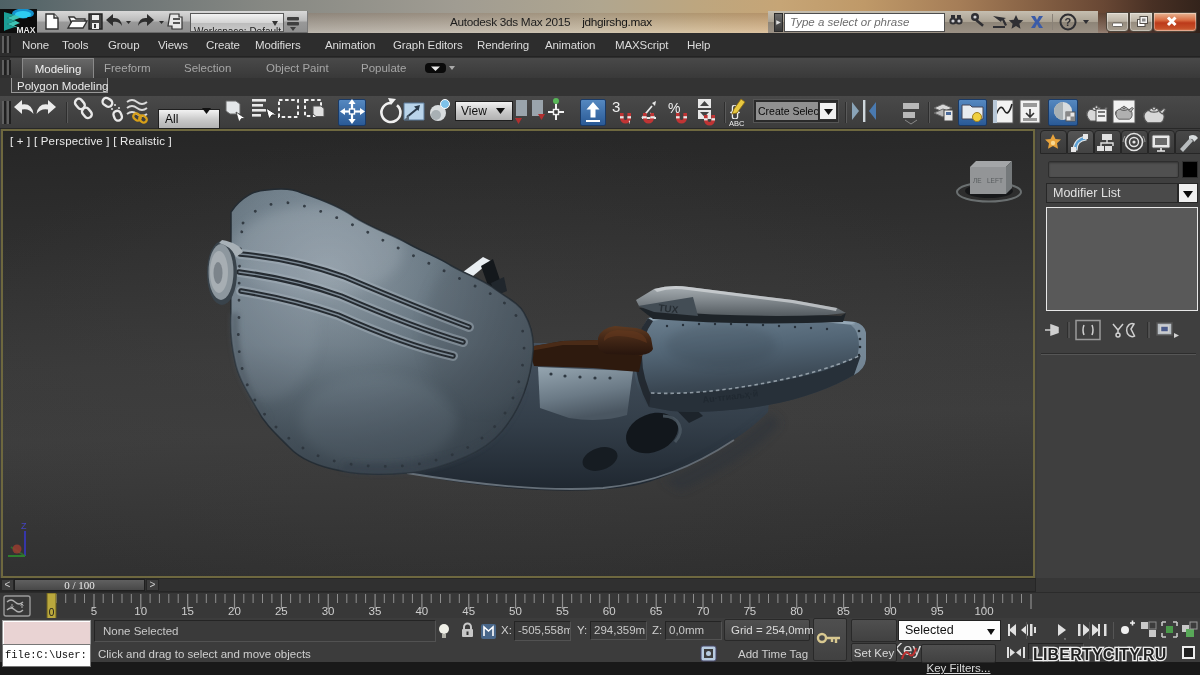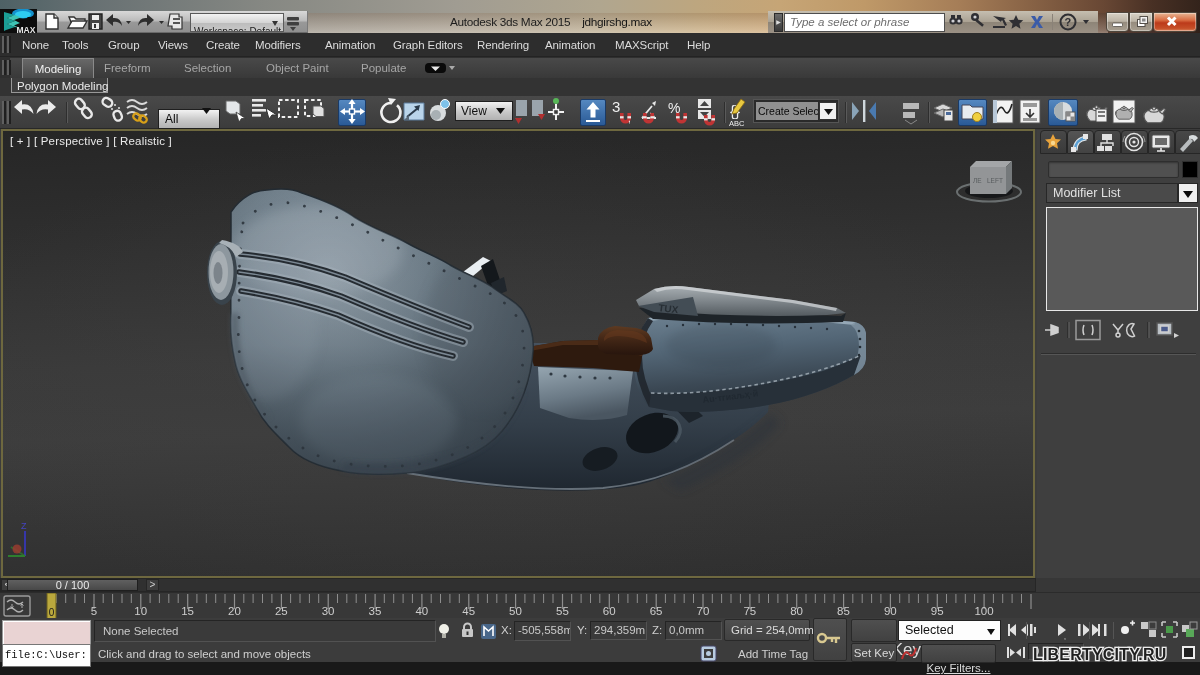--- a/index.html
+++ b/index.html
@@ -57,21 +57,21 @@
 #namefield { position:absolute; left:11px; top:31px; width:131px; height:17px; background:#505050; border:1px solid #2e2e2e; border-radius:2px; box-shadow:inset 0 1px 2px rgba(0,0,0,0.35); }
 #colorswatch { position:absolute; left:145px; top:31px; width:16px; height:17px; background:#000; border:1px solid #2e2e2e; }
 #modlist { position:absolute; left:9px; top:53px; width:132px; height:20px; background:#4a4a4a; border:1px solid #272727;
   color:#e2e2e2; font-size:12.5px; padding:2px 0 0 6px; white-space:nowrap; }
 #modarrow { position:absolute; left:141px; top:53px; width:20px; height:20px; background:#efefef; border:1px solid #272727; }
 #modarrow i { position:absolute; left:4px; top:7px; border:5px solid transparent; border-top:7px solid #0a0a0a; }
 #stackbox { position:absolute; left:9px; top:77px; width:152px; height:104px; background:#595959; border:1px solid #e8e8e8; }
 #panelsep { position:absolute; left:4px; top:223px; width:155px; height:2px; border-top:1px solid #2d2d2d; border-bottom:1px solid #565656; }
 #timeslider { left:0; top:578px; width:1200px; height:14px; background:#373737; }
 #tsgroove { position:absolute; left:0px; top:0px; width:1036px; height:14px; background:#303030; border:1px solid #262626; }
-#tshandle { position:absolute; left:7px; top:1px; width:131px; height:12px; background:linear-gradient(#606060,#484848); border:1px solid #1f1f1f; color:#eaeaea; font-size:11px; text-align:center; line-height:11px; }
+#tshandle { position:absolute; left:14px; top:1px; width:131px; height:12px; background:linear-gradient(#606060,#484848); border:1px solid #1f1f1f; color:#eaeaea; font-size:11px; text-align:center; line-height:11px;font-family:Liberation Serif, serif; }
 .tsbtn { position:absolute; top:1px; width:13px; height:12px; background:#3d3d3d; border:1px solid #262626; color:#ccc; font-size:10px; line-height:10px; text-align:center; }
 #trackbar { left:0; top:592px; width:1200px; height:26px; background:#383838; border-top:1px solid #2b2b2b; }
 #status1 { left:0; top:618px; width:1200px; height:26px; background:#3c3c3c; }
 #status2 { left:0; top:644px; width:1200px; height:18px; background:#3c3c3c; }
 #bottomstrip { left:0; top:662px; width:1200px; height:13px; background:#191919; }
 #pinkbox { left:2px; top:620px; width:89px; height:24px; background:#e9d3d3; border:1px solid #999; border-bottom:none; box-shadow:inset 1px 1px 0 #fff; }
 #filebox { left:2px; top:644px; width:89px; height:23px; background:#fff; border:1px solid #777;
   font-family:"Liberation Mono",monospace; font-size:10.5px; color:#111; padding:4px 0 0 2px; white-space:nowrap; overflow:hidden; }
 .sunken { position:absolute; background:#3a3a3a; border-top:1px solid #242424; border-left:1px solid #242424; border-bottom:1px solid #525252; border-right:1px solid #525252; color:#c9c9c9; font-size:11.5px; white-space:nowrap; overflow:hidden; }
 .slabel { position:absolute; color:#cfcfcf; font-size:11.5px; white-space:nowrap; }

